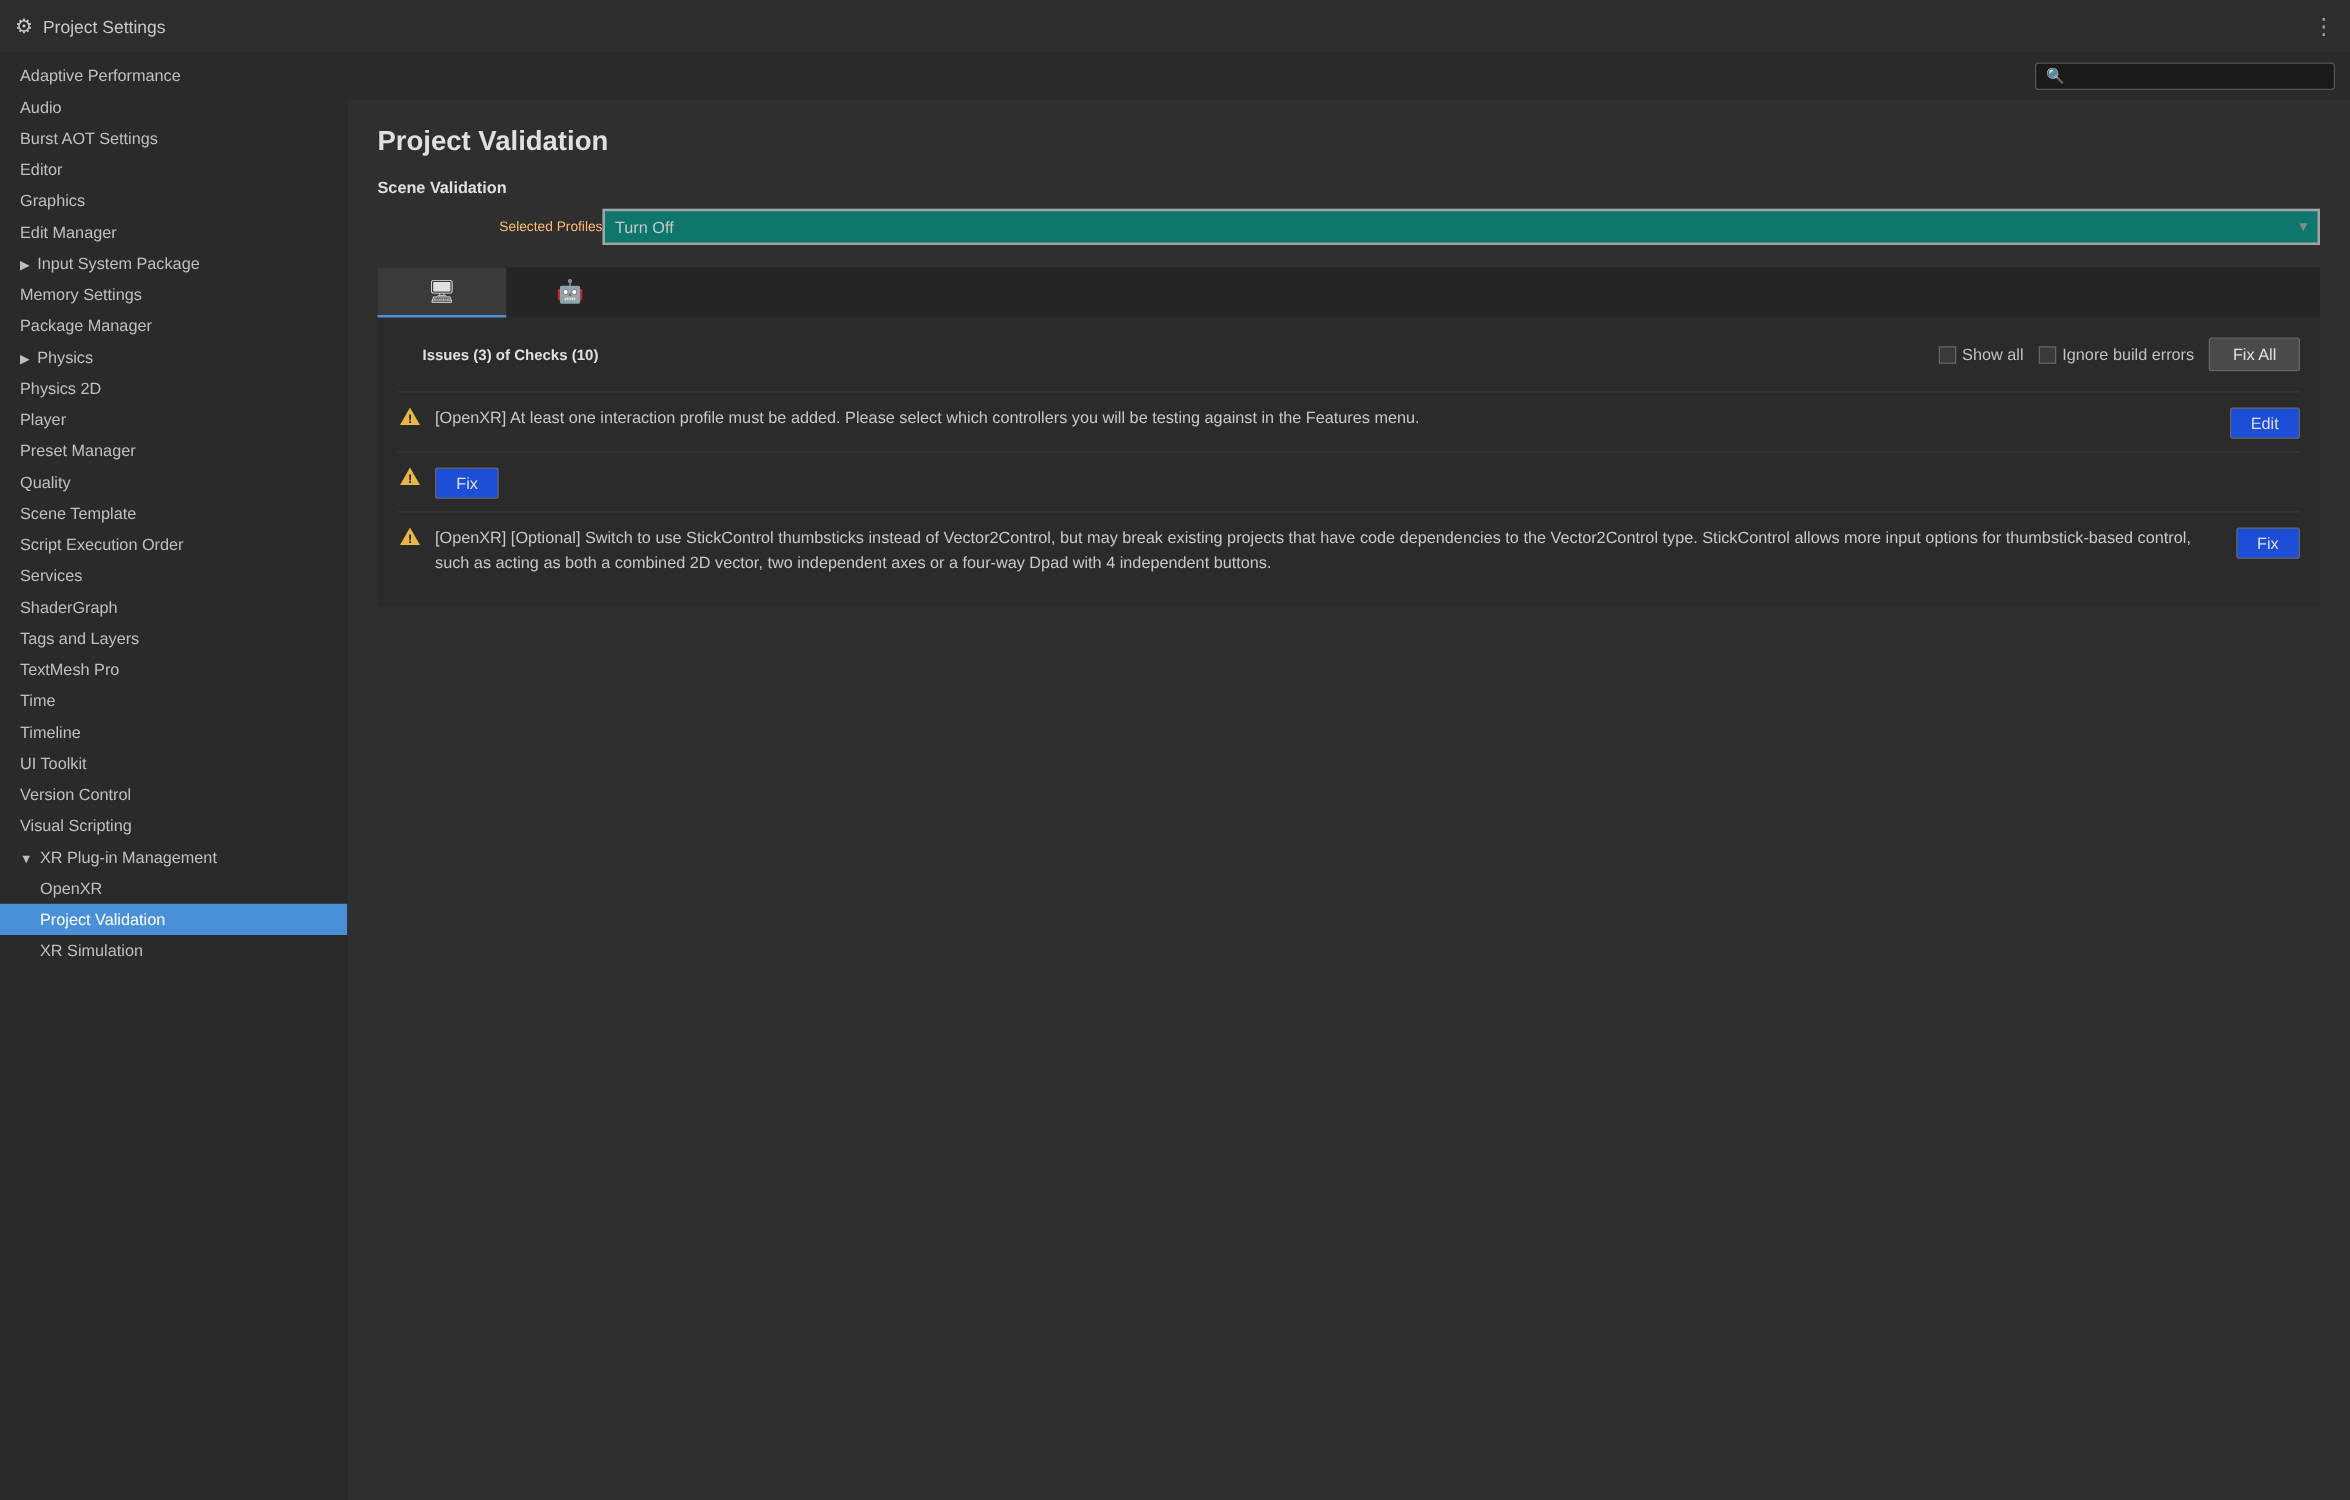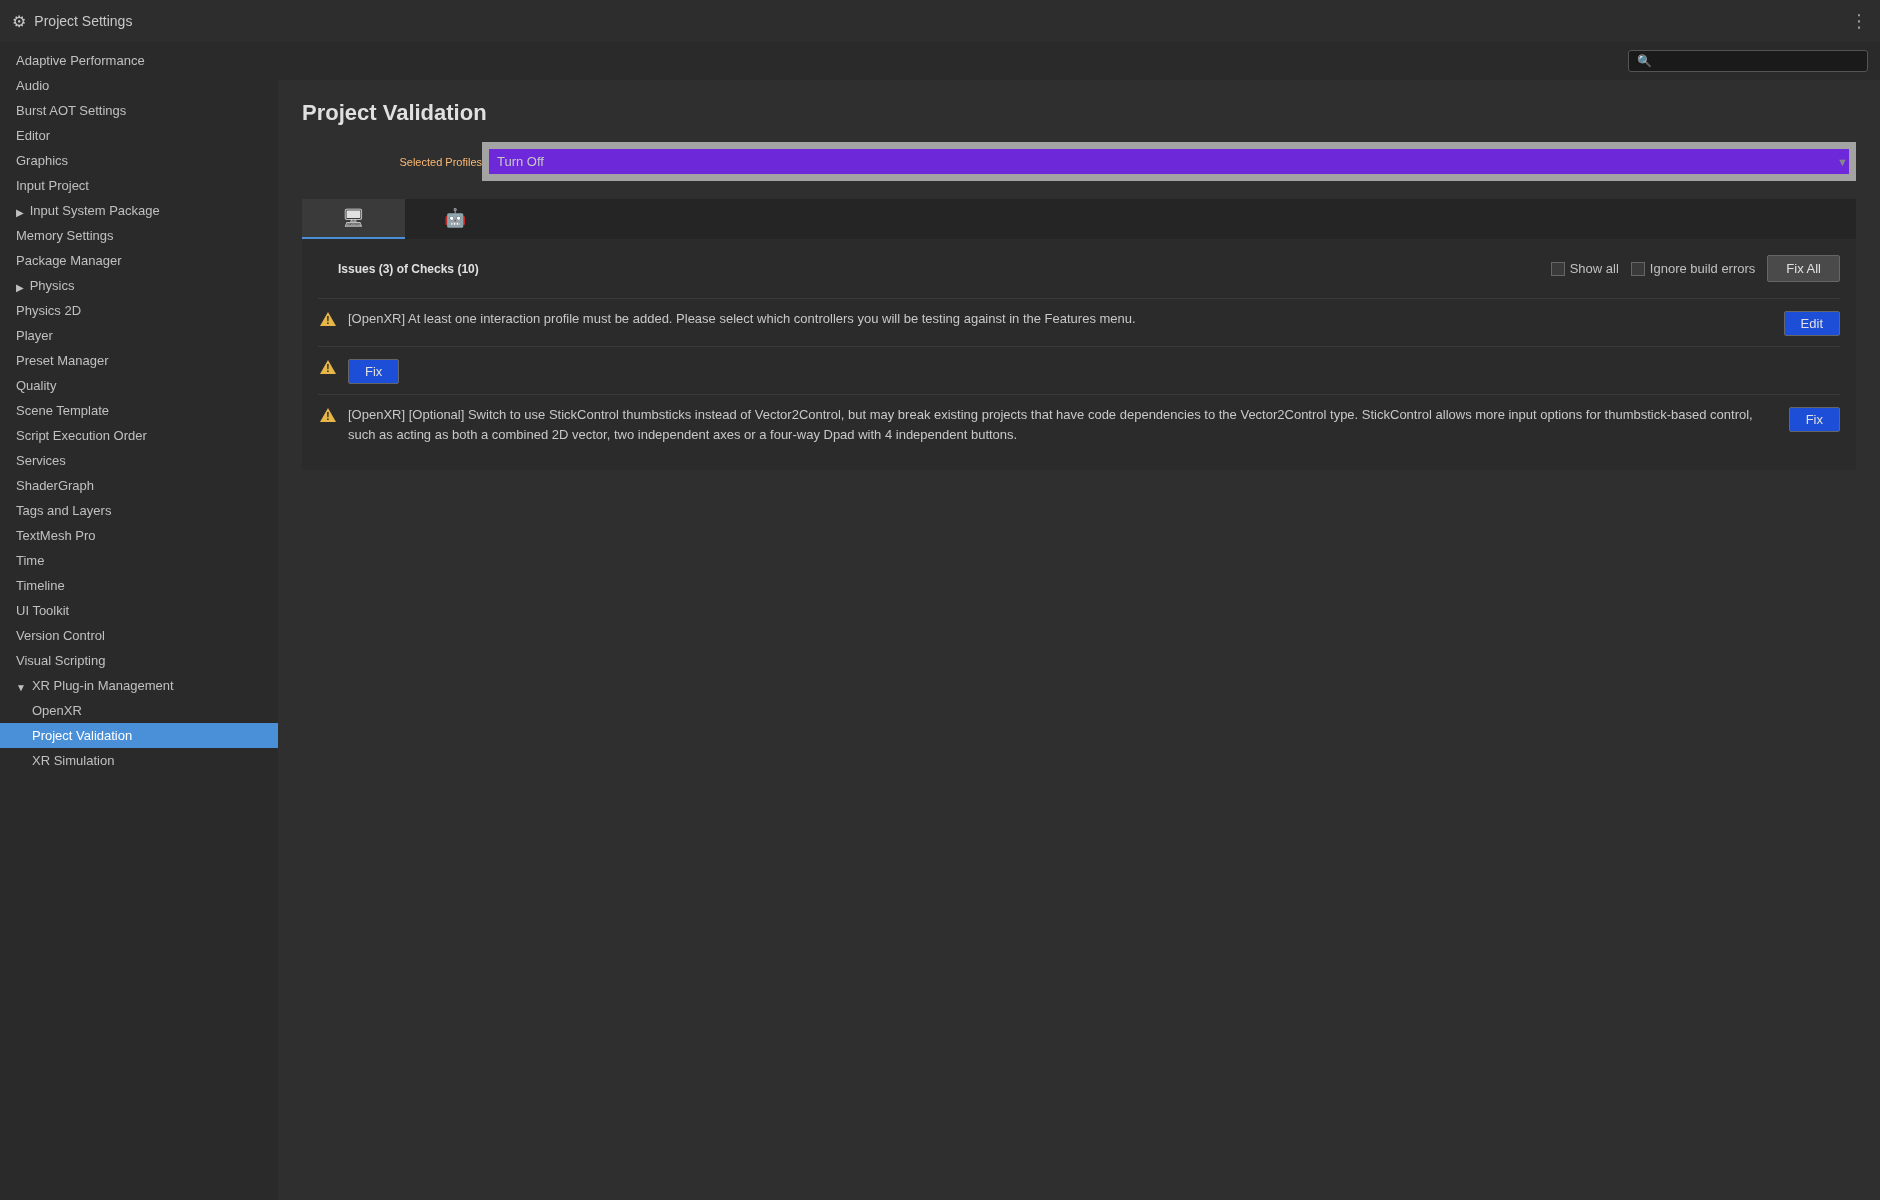--- a/index.html
+++ b/index.html
@@ -145,22 +145,22 @@
       font-size: 11px;
       width: 180px;
       text-align: right;
     }
     .select-wrap {
       flex: 1;
       position: relative;
     }
     .select-wrap select {
       width: 100%;
-      background: #6d28d9;
-      border: 7px solid #a3a3a3;
+      background: #0f766e;
+      border: 2px solid #a3a3a3;
       color: #c8c8c8;
       padding: 5px 28px 5px 8px;
       font-size: 13px;
       appearance: none;
       -webkit-appearance: none;
       cursor: pointer;
     }
     .select-arrow {
       position: absolute;
       right: 8px;
@@ -308,21 +308,21 @@
       <div class="sidebar-item">
         <span>Burst AOT Settings</span>
       </div>
       <div class="sidebar-item">
         <span>Editor</span>
       </div>
       <div class="sidebar-item">
         <span>Graphics</span>
       </div>
       <div class="sidebar-item">
-        <span>Input Project</span>
+        <span>Edit Manager</span>
       </div>
       <div class="sidebar-item">
         <span class="sidebar-arrow">▶</span>
         <span>Input System Package</span>
       </div>
       <div class="sidebar-item">
         <span>Memory Settings</span>
       </div>
       <div class="sidebar-item">
         <span>Package Manager</span>
@@ -396,20 +396,21 @@
     <div class="search-bar">
       <div class="search-input-wrap">
         <span class="search-icon-text">🔍</span>
         <input class="search-input" type="text" placeholder="" style="">
       </div>
     </div>
 
     <div class="content-body">
       <div class="page-title">Project Validation</div>
 
+      <div class="section-title">Scene Validation</div>
 
       <div class="profiles-row">
         <div class="profiles-label">Selected Profiles</div>
         <div class="select-wrap">
           <select>
             <option>Turn Off</option>
             <option>Default</option>
             <option>Custom</option>
           </select>
           <span class="select-arrow">▼</span>

